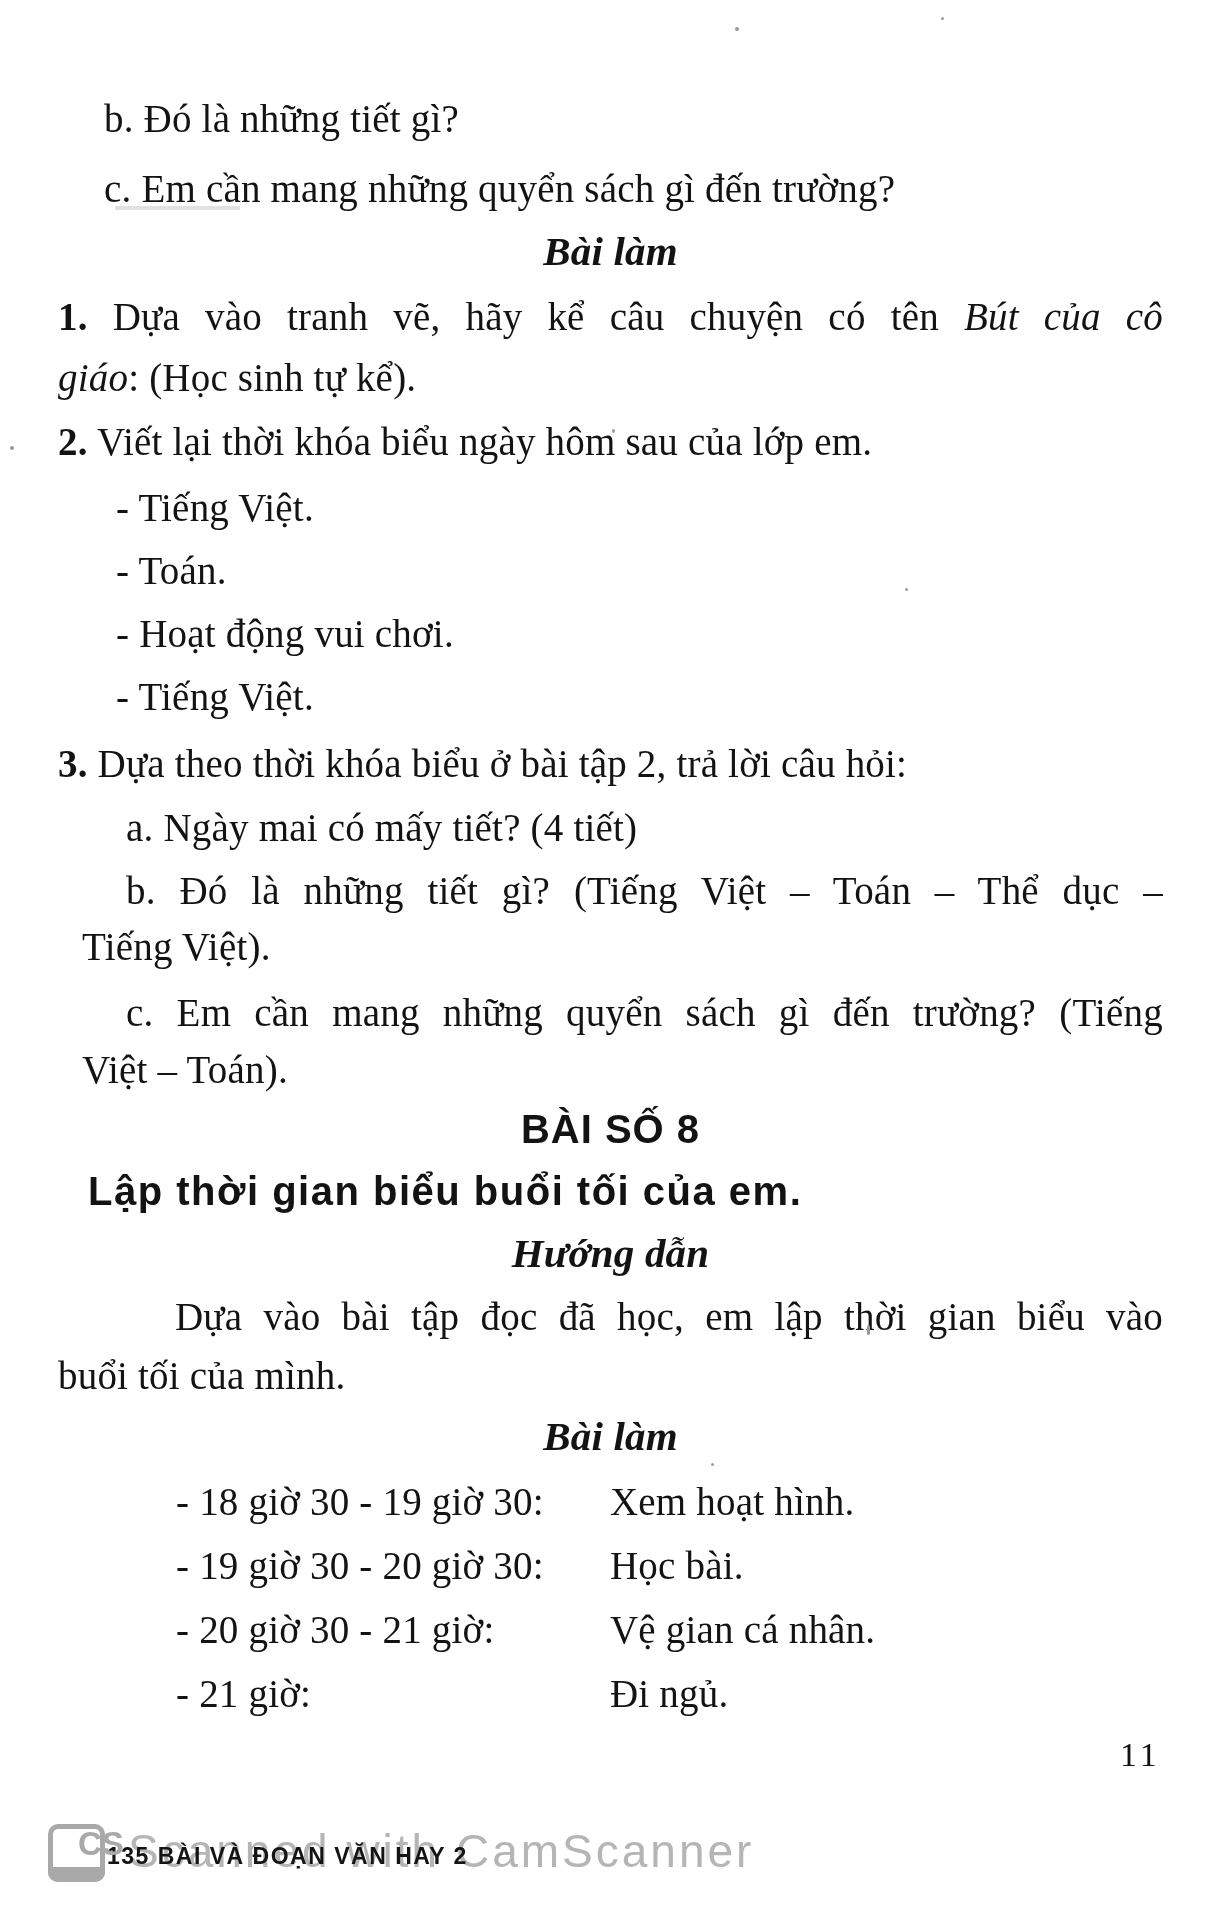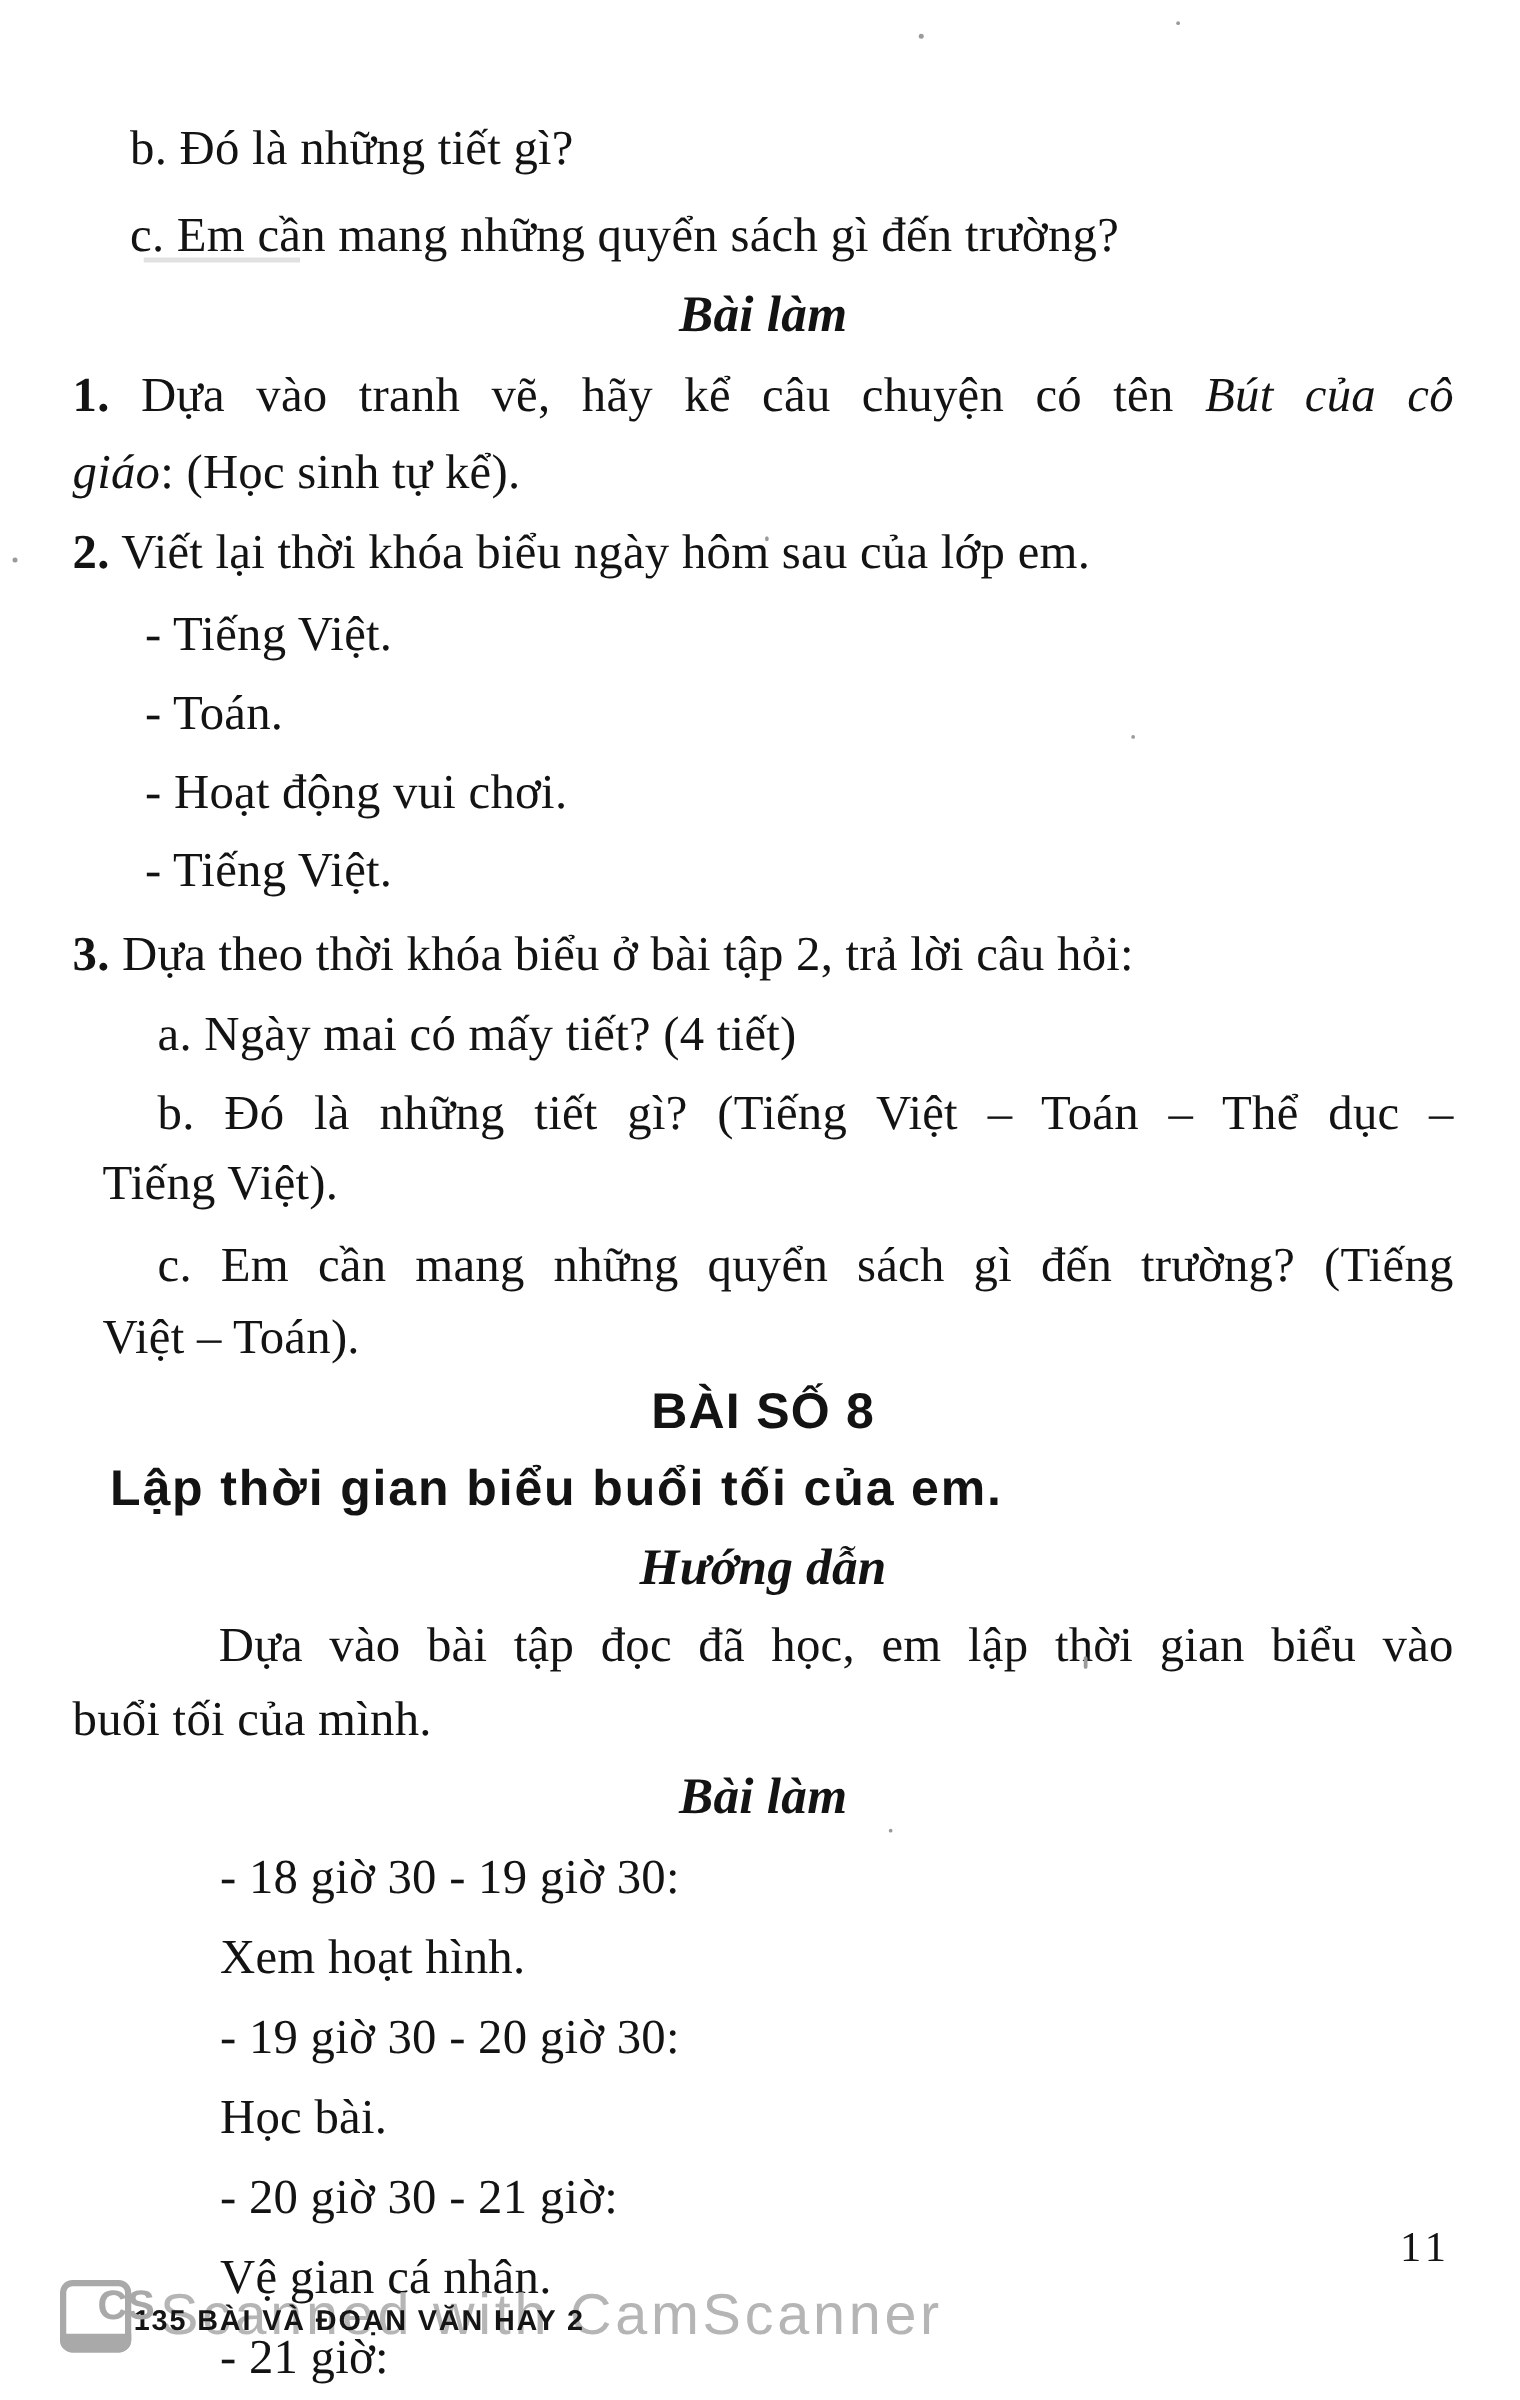--- a/index.html
+++ b/index.html
@@ -5,21 +5,21 @@
   html,body{margin:0;padding:0;background:#ffffff;}
   .page{position:relative;width:1216px;height:1920px;background:#ffffff;overflow:hidden;
         font-family:"Liberation Serif", serif;color:#131313;}
   .content{position:absolute;left:58px;top:88px;width:1105px;}
   .t{font-size:39px;line-height:62px;letter-spacing:0.2px;}
   .lh61{line-height:61px;}
   .lh56{line-height:56px;}
   .lh57{line-height:57px;}
   .lh59{line-height:59px;}
   .lh63{line-height:63px;}
-  .lh64{line-height:64px;flex-direction:column;}
+  .lh64{line-height:64px;}
   .m2{margin-top:2px;}.m3{margin-top:3px;}.m4{margin-top:4px;}.m5{margin-top:5px;}
   .m8{margin-top:8px;}.m9{margin-top:9px;}.m69{margin-top:69px;}
   .sub{padding-left:46px;}
   .dash{padding-left:58px;}
   .abc1{padding-left:68px;}
   .abc2{padding-left:24px;}
   .jl{text-align:justify;text-align-last:justify;}
   .center{text-align:center;}
   .bi{font-weight:bold;font-style:italic;font-size:41px;margin:0;}
   .sans-title{font-family:"Liberation Sans", sans-serif;font-weight:bold;font-size:40px;
@@ -36,21 +36,21 @@
   .book-title{position:absolute;left:107px;top:1843px;z-index:2;
               font-family:"Liberation Sans", sans-serif;font-weight:bold;font-size:23px;
               color:#141414;letter-spacing:1.5px;white-space:nowrap;}
   .cs-logo{position:absolute;left:48px;top:1824px;width:47px;height:48px;z-index:2;
            border:5px solid #a9a9a9;border-radius:10px;background:#ffffff;}
   .cs-logo .cs{position:absolute;top:-4px;left:0;right:0;text-align:center;
                font-family:"Liberation Sans", sans-serif;font-weight:bold;font-size:33px;
                color:#a9a9a9;letter-spacing:0;padding-left:25px;}
   .cs-logo .bar{position:absolute;left:-5px;right:-5px;bottom:-5px;height:15px;
                 background:#a9a9a9;border-radius:0 0 10px 10px;}
-  .pageno{position:absolute;left:1120px;top:1780px;font-size:34px;letter-spacing:4px;
+  .pageno{position:absolute;left:1120px;top:1736px;font-size:34px;letter-spacing:4px;
           color:#131313;}
   .speck{position:absolute;background:#9a9a9a;border-radius:50%;}
   .smudge{position:absolute;background:#c9c9c9;}
 </style>
 </head>
 <body>
 
 <div class="page">
 
   <div class="content">

